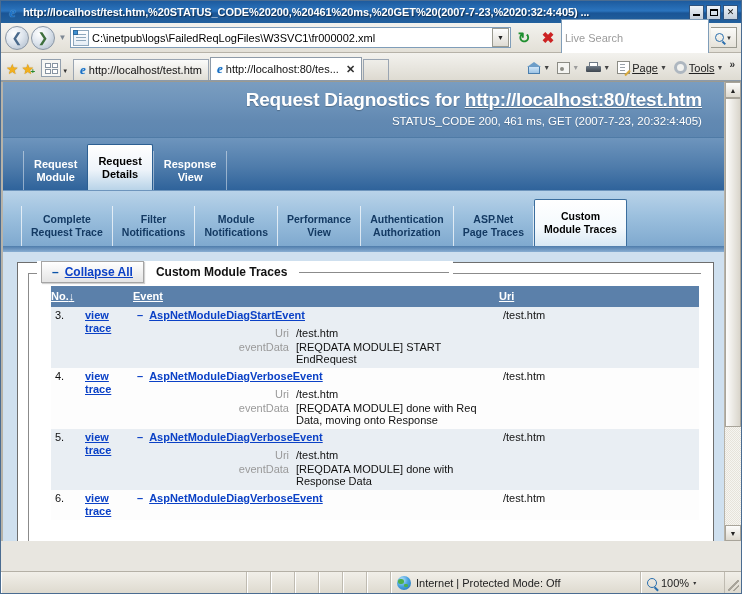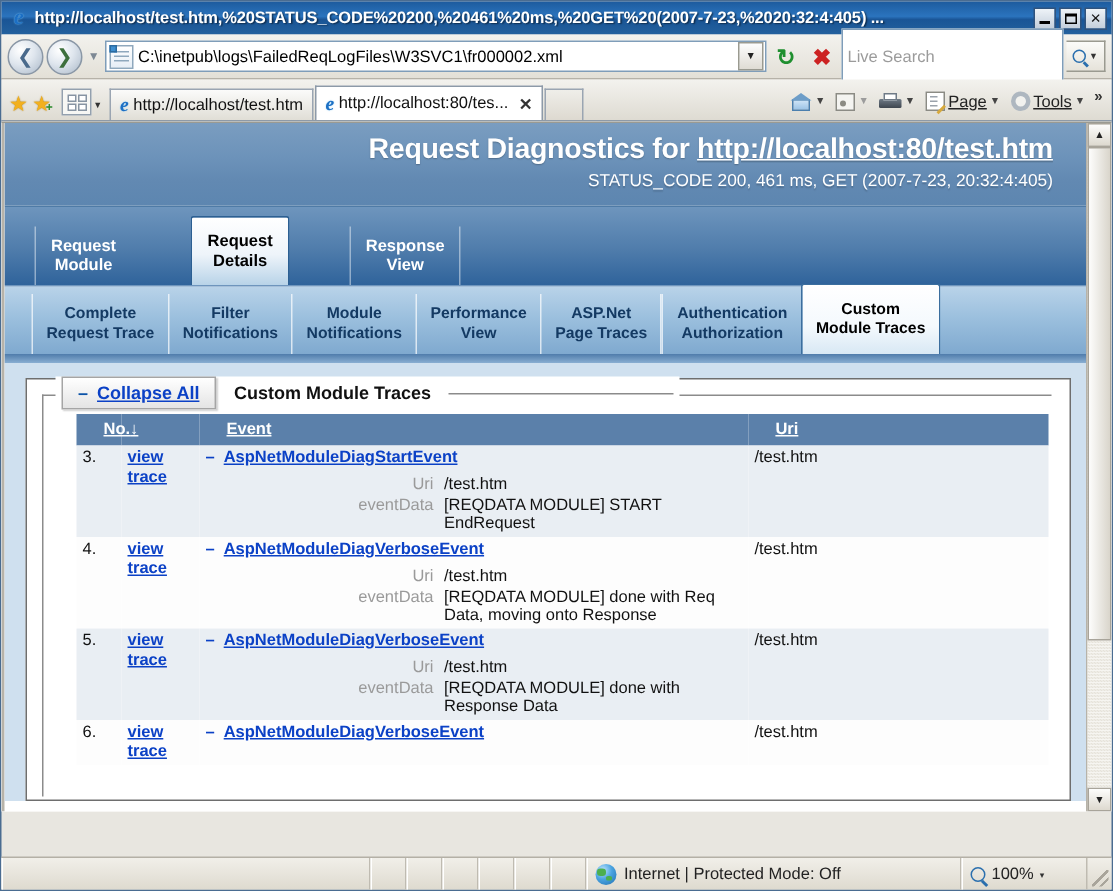--- a/index.html
+++ b/index.html
@@ -250,21 +250,20 @@
   .banner .sub{
     margin-top:2px;font-size:11.5px;line-height:14px;
     text-shadow:0 1px 1px rgba(0,0,0,.2);
   }
   
   .tabrow{
     background:linear-gradient(to bottom,#6e95bd 0%,#4f7cab 55%,#2f639b 100%);
     padding:0 0 0 20px;box-sizing:border-box;
     display:flex;align-items:flex-end;
     height:52px;
-    gap:40px;
   }
   .ptab{
     min-width:62px;
     padding:7px 10px 6px;
     box-sizing:border-box;
     text-align:center;
     font-size:11px;font-weight:bold;color:#fff;
     line-height:13px;
     border-left:1px solid rgba(255,255,255,.45);
     white-space:nowrap;
@@ -274,21 +273,21 @@
     background:linear-gradient(to bottom,#ffffff 0%,#eef4fa 55%,#b8d3e8 100%);
     color:#000;
     border:1px solid #2c5f92;border-bottom:none;
     padding-top:10px;padding-bottom:9px;
     border-radius:2px 2px 0 0;
   }
   
   .tabrow2{
     background:linear-gradient(to bottom,#b9d3e9 0%,#9cc0de 45%,#7fa9cf 100%);
     padding:0 0 0 18px;box-sizing:border-box;
-    display:flex;align-items:flex-end;height:46px;
+    display:flex;align-items:flex-end;height:56px;
     border-top:1px solid #6e95bd;
   }
   .stab{
     padding:7px 9px 7px;
     box-sizing:border-box;text-align:center;
     font-size:10.5px;font-weight:bold;color:#143a63;
     line-height:13px;white-space:nowrap;
     border-left:1px solid rgba(255,255,255,.7);
   }
   .stab.endsep{border-right:1px solid rgba(255,255,255,.7);}
@@ -344,21 +343,21 @@
   table.evt{
     border-collapse:collapse;
     width:calc(100% - 24px);
     margin:12px 0 0 22px;
     table-layout:fixed;
     font-size:11px;
   }
   table.evt th{
     background:#5b80aa;color:#fff;
     text-align:left;font-weight:bold;font-size:11px;
-    padding:2px 18px 3px;
+    padding:2px 0 3px;
     height:16px;
   }
   table.evt th span{text-decoration:underline;}
   .c-no{width:30px;}
   .c-view{width:52px;}
   .c-evt{width:auto;}
   .c-uri{width:200px;}
   tr.r-alt td{background:#e9eef3;}
   tr.r-plain td{background:#fdfdfd;}
   table.evt td{
@@ -581,27 +580,27 @@
           <div>Notifications</div>
         </div>
         <div class="stab">
           <div>Module</div>
           <div>Notifications</div>
         </div>
         <div class="stab">
           <div>Performance</div>
           <div>View</div>
         </div>
+        <div class="stab">
+          <div>Authentication</div>
+          <div>Authorization</div>
+        </div>
         <div class="stab endsep">
           <div>ASP.Net</div>
           <div>Page Traces</div>
-        </div>
-        <div class="stab">
-          <div>Authentication</div>
-          <div>Authorization</div>
         </div>
         <div class="stab active">
           <div>Custom</div>
           <div>Module Traces</div>
         </div>
       </div>
       <div class="tabrow2-base"></div>
 
       <div class="content">
         <div class="contentbox">

